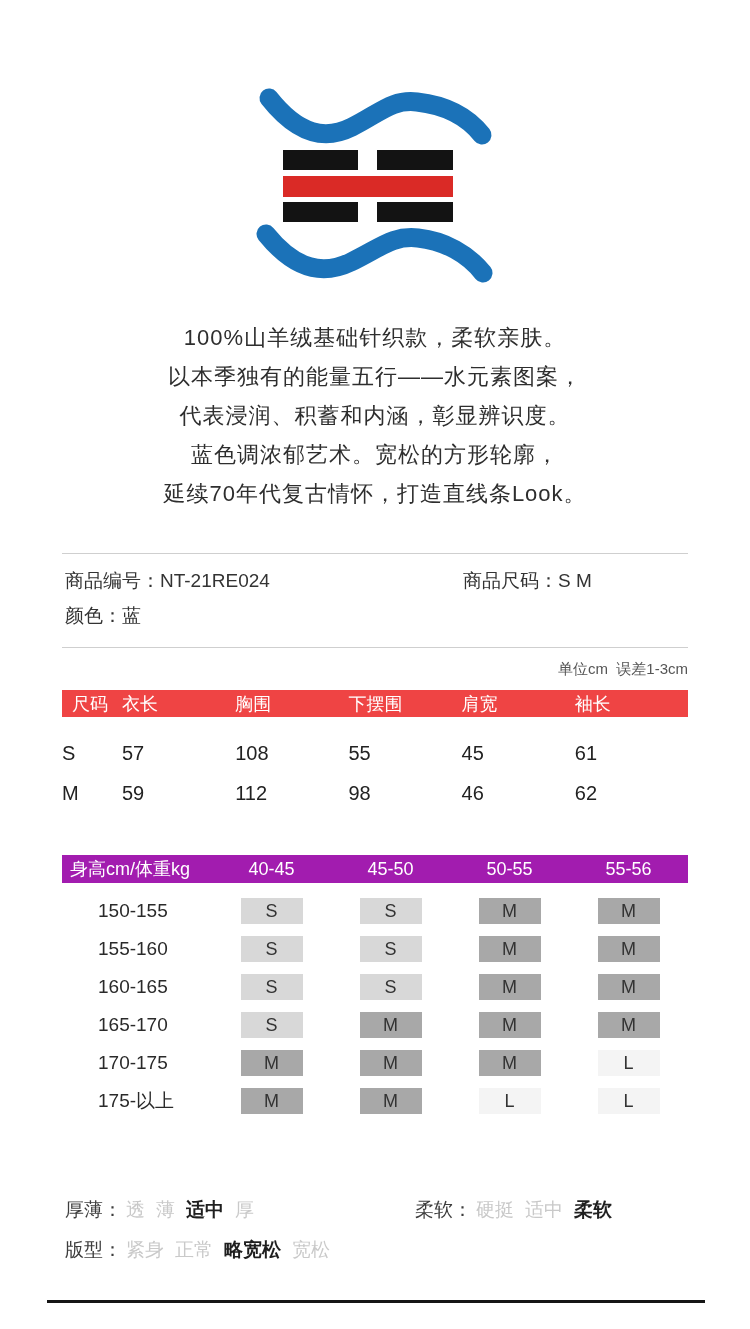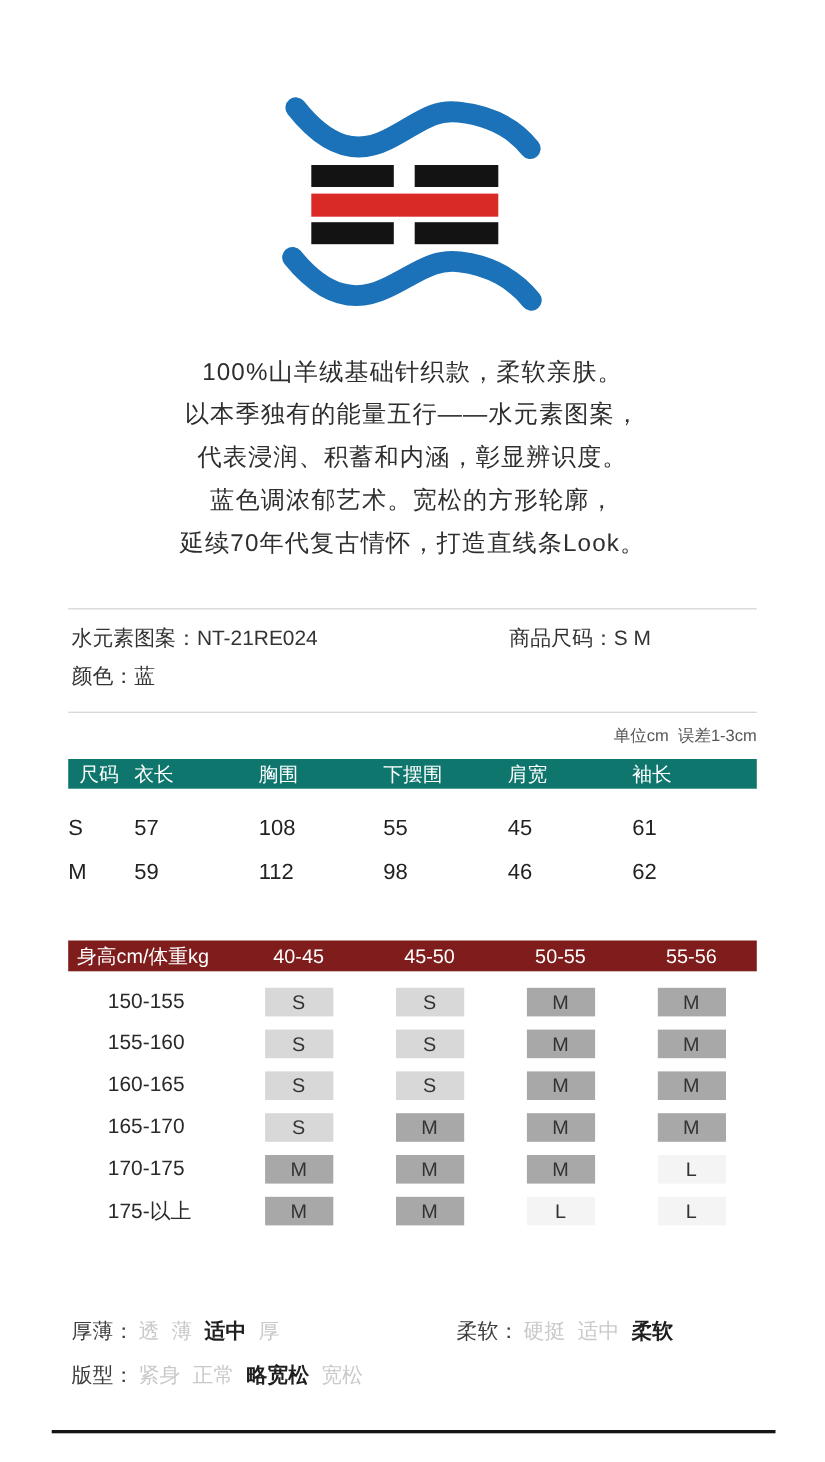--- a/index.html
+++ b/index.html
@@ -20,32 +20,32 @@
     padding:16px 0 20px 0;
     display:grid; grid-template-columns:398px 1fr; row-gap:13px;
     font-size:19px; color:#333;
   }
   .info-field { padding-left:3px; line-height:22px; }
   
   .unit-note { margin:12px 62px 11px 62px; text-align:right; font-size:15px; color:#555; white-space:pre; }
   
   .t1 { margin:0 62px; }
   .t1-head {
-    background:#0f766e; color:#fff; height:27px;
+    background:#ef4444; color:#fff; height:27px;
     display:grid; grid-template-columns:60px repeat(5,1fr); align-items:center;
     font-size:18px;
   }
   .t1-head .c0 { padding-left:10px; text-align:left; }
   .t1-head div, .t1-row div { text-align:left; }
   .t1-body { padding-top:16px; }
   .t1-row { display:grid; grid-template-columns:60px repeat(5,1fr); align-items:center; height:40px; font-size:20px; color:#222; }
   
   .t2 { margin:42px 62px 0 62px; }
   .t2-head {
-    background:#7f1d1d; color:#fff; height:28px;
+    background:#a21caf; color:#fff; height:28px;
     display:grid; grid-template-columns:150px repeat(4,1fr); align-items:center; font-size:18px;
   }
   .t2-head .c0 { padding-left:8px; text-align:left; }
   .t2-head div { text-align:center; }
   .t2-body { padding-top:9px; }
   .t2-row { display:grid; grid-template-columns:150px repeat(4,1fr); align-items:center; height:38px; font-size:19px; color:#2a2a2a; }
   .t2-row .hlabel { padding-left:36px; }
   .cellwrap { display:flex; justify-content:center; }
   .size-box { width:62px; height:26px; line-height:26px; text-align:center; font-size:18px; color:#333; background:#e0e0e0; }
   
@@ -78,21 +78,21 @@
 
 <div class="description">
   <div>100%山羊绒基础针织款，柔软亲肤。</div>
   <div>以本季独有的能量五行——水元素图案，</div>
   <div>代表浸润、积蓄和内涵，彰显辨识度。</div>
   <div>蓝色调浓郁艺术。宽松的方形轮廓，</div>
   <div>延续70年代复古情怀，打造直线条Look。</div>
 </div>
 
 <div class="info-section">
-  <div class="info-field"><span>水元素图案：</span><span>NT-21RE024</span></div>
+  <div class="info-field"><span>商品编号：</span><span>NT-21RE024</span></div>
   <div class="info-field"><span>商品尺码：</span><span>S M</span></div>
   <div class="info-field"><span>颜色：</span><span>蓝</span></div>
 </div>
 
 <div class="unit-note">单位cm  误差1-3cm</div>
 
 <div class="t1">
   <div class="t1-head">
     <div class="c0">尺码</div>
     <div>衣长</div>

